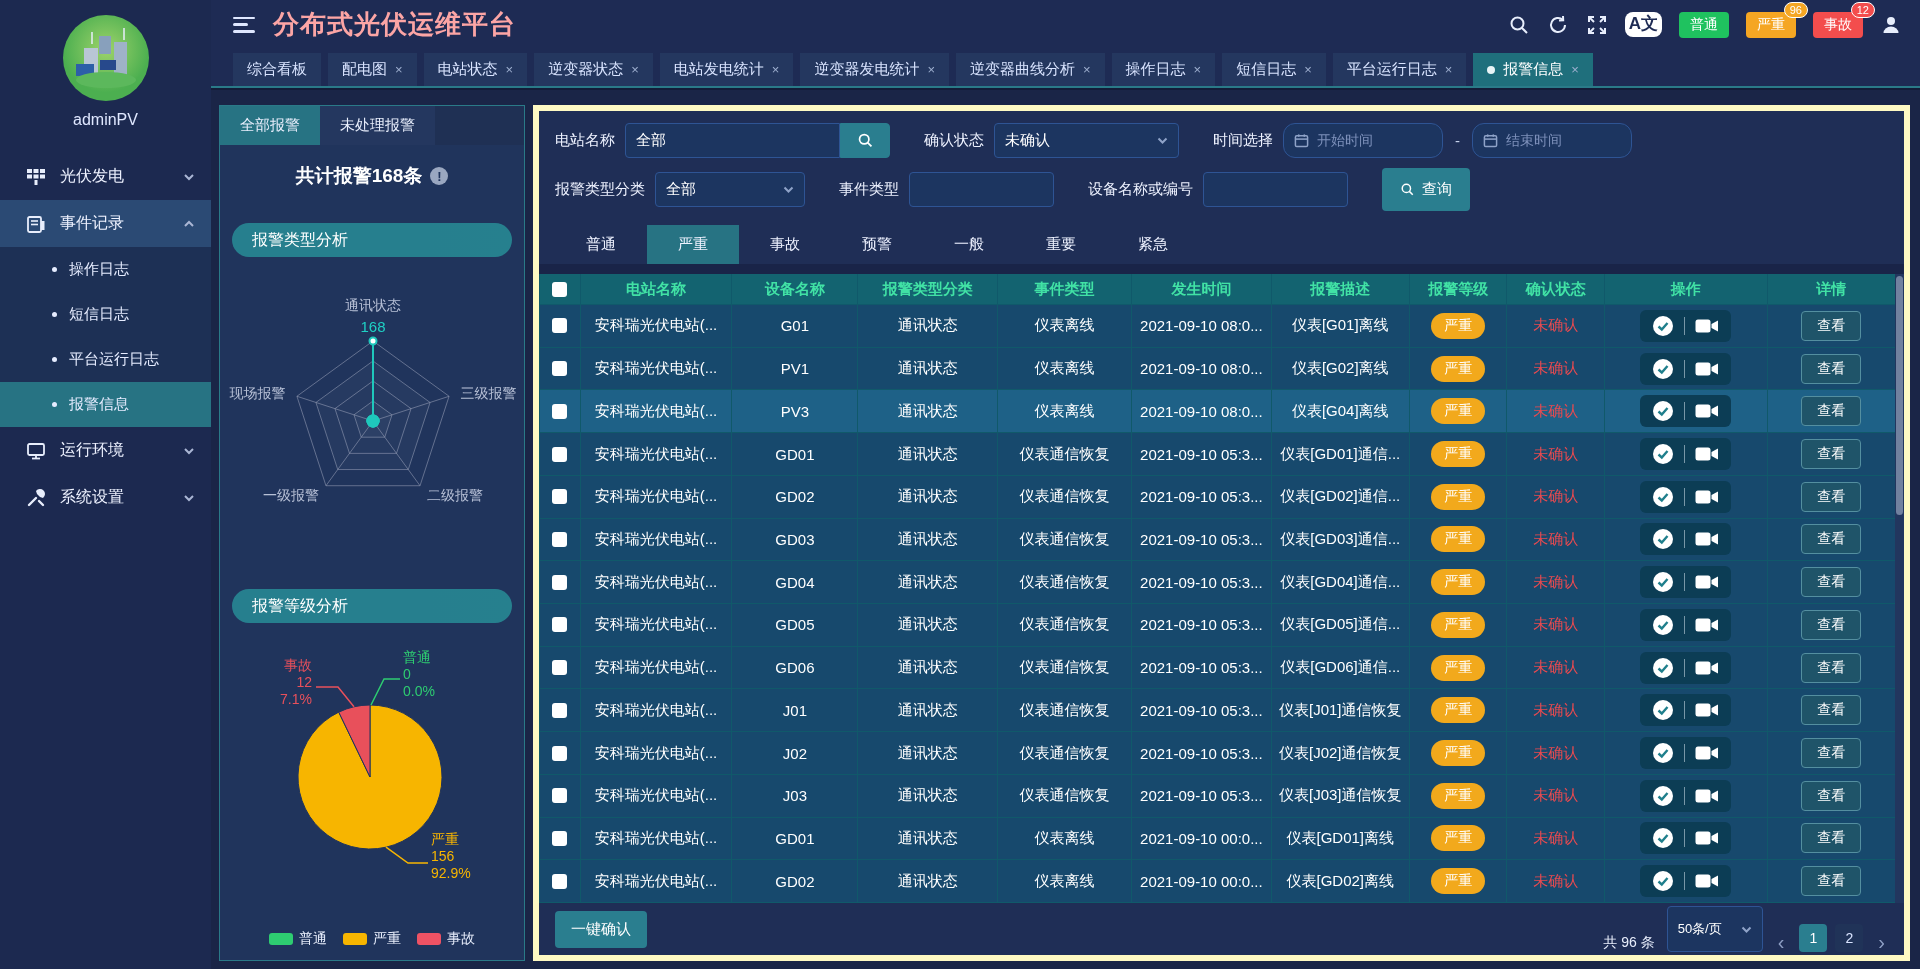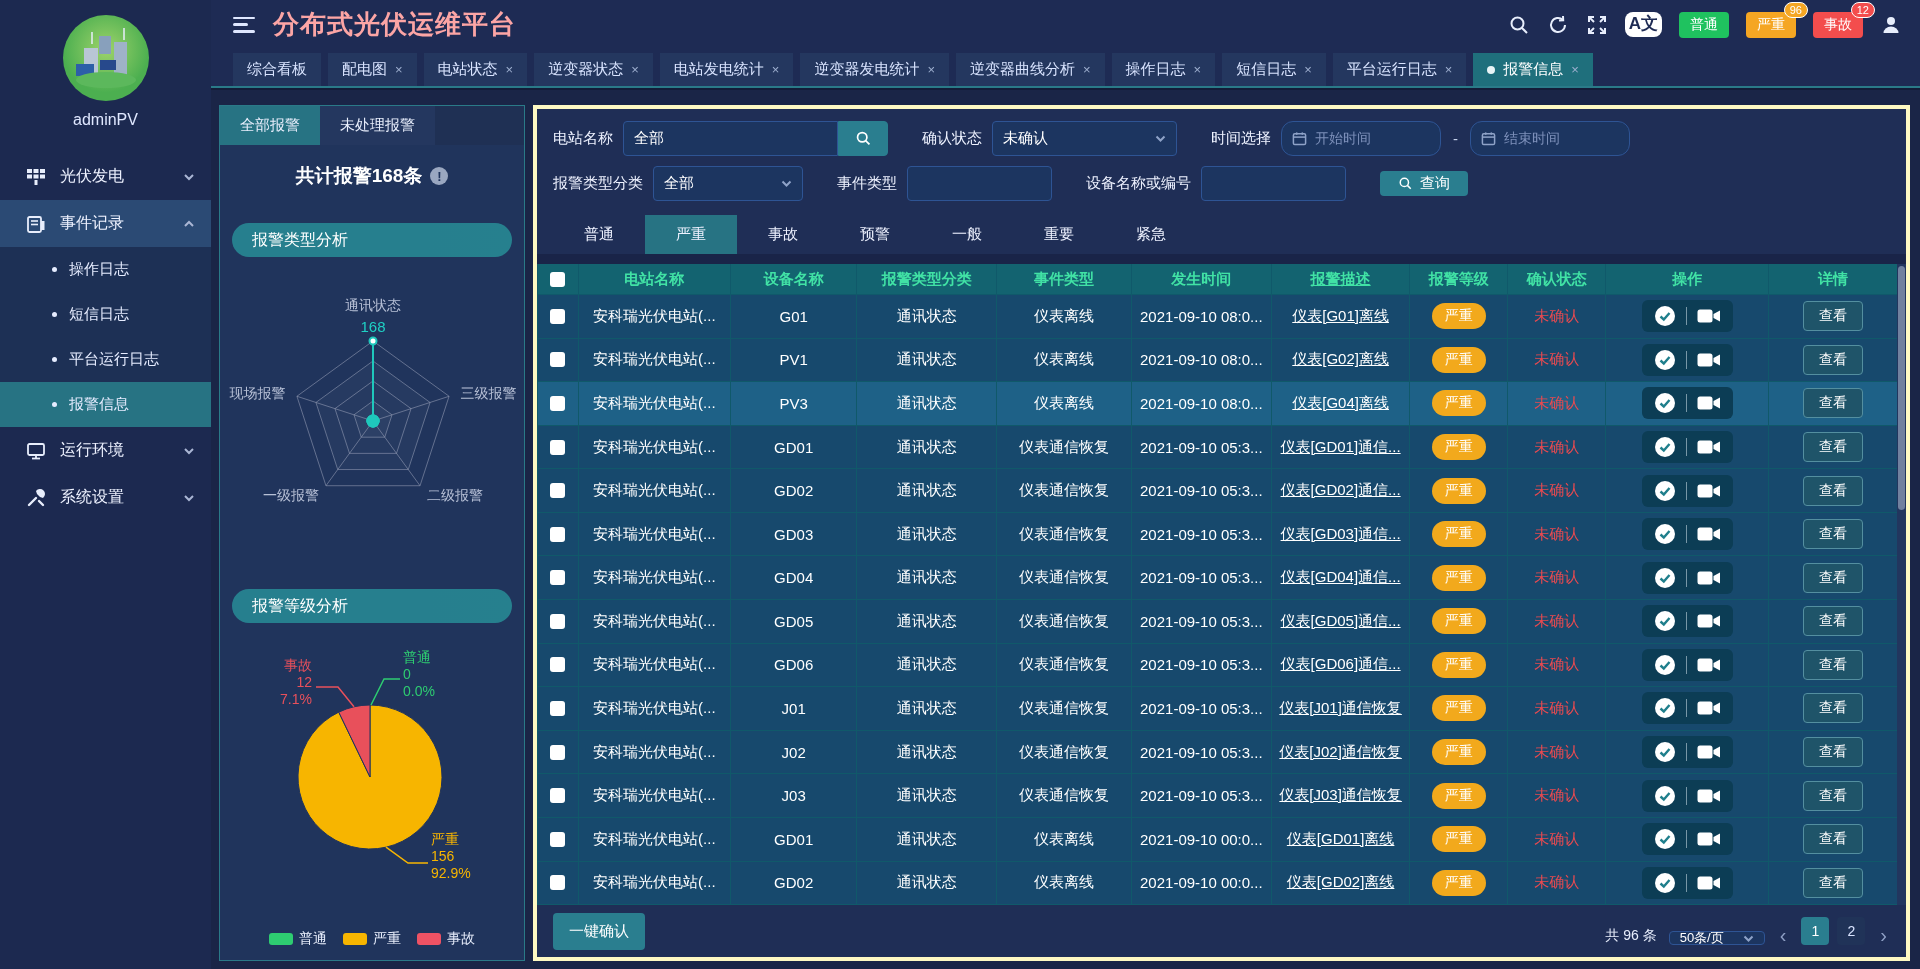--- a/index.html
+++ b/index.html
@@ -69,36 +69,36 @@
   .leader { fill:none; stroke-width:1.5; }
   .pie-label { position:absolute; font-size:14px; line-height:17px; }
   .lbl-incident { left:14px; top:30px; width:78px; text-align:right; color:#e8505b; }
   .lbl-normal  { left:183px; top:22px; color:#2ecc71; }
   .lbl-serious { left:211px; top:204px; color:#f7b500; }
   .legend-row { height:42px; flex:none; display:flex; align-items:center; justify-content:center; gap:16px; }
   .legend-item { display:flex; align-items:center; gap:6px; font-size:14px; color:#e8eefc; }
   .legend-swatch { width:24px; height:12px; border-radius:3px; }
 
   
-  .main-panel { flex:1; background:#1f2e56; border:4px solid #fef9c3; display:flex; flex-direction:column; min-width:0; }
+  .main-panel { flex:1; background:#1f2e56; border:6px solid #fef9c3; display:flex; flex-direction:column; min-width:0; }
   .filters { padding:12px 16px 2px; flex:none; }
   .frow { display:flex; align-items:center; margin-bottom:10px; gap:10px; }
   .flabel { font-size:15px; color:#eef2ff; white-space:nowrap; }
   .tinput { background:#1c3560; border:1px solid #2e5494; border-radius:4px; height:35px; color:#fff; font-size:15px; padding:0 10px; font-family:inherit; }
   .input-group { display:flex; }
   .input-group .tinput { border-radius:4px 0 0 4px; width:215px; }
   .search-attach { width:50px; height:35px; background:#2a7e8f; border:1px solid #2a7e8f; border-radius:0 4px 4px 0; display:flex; align-items:center; justify-content:center; cursor:pointer; }
   .search-attach svg { width:17px; height:17px; stroke:#fff; fill:none; stroke-width:2; }
   .select { background:#1c3560; border:1px solid #2e5494; border-radius:4px; height:35px; display:flex; align-items:center; justify-content:space-between; padding:0 10px; cursor:pointer; }
   .select .chev { width:11px; height:11px; stroke:#8fa3c8; stroke-width:2; fill:none; }
   .date-input { background:#1c3560; border:1px solid #2e5494; border-radius:12px; height:35px; width:160px; display:flex; align-items:center; gap:8px; padding:0 10px; cursor:text; }
   .date-input svg { width:15px; height:15px; stroke:#8fa3c8; fill:none; stroke-width:1.6; flex:none; }
   .date-ph { color:#7d90ba; font-size:14px; }
   .dash { color:#c6d2ec; margin:0 2px; }
-  .query-btn { background:#2a7e8f; border:none; border-radius:4px; height:25px; padding:0 18px; color:#fff; font-size:15px; display:flex; align-items:center; gap:7px; cursor:pointer; font-family:inherit; }
+  .query-btn { background:#2a7e8f; border:none; border-radius:4px; height:43px; padding:0 18px; color:#fff; font-size:15px; display:flex; align-items:center; gap:7px; cursor:pointer; font-family:inherit; }
   .query-btn svg { width:15px; height:15px; stroke:#fff; fill:none; stroke-width:2; }
   .gap-w { width:14px; flex:none; }
 
   
   .sev-tabs { display:flex; padding:2px 16px 0; flex:none; }
   .sev-tab { min-width:92px; text-align:center; padding:10px 0; font-size:15px; color:#eef2ff; cursor:pointer; }
   .sev-tab.active { background:#277383; }
   .gap-strip { height:10px; background:#192448; flex:none; margin:0 0 0 0; }
 
   
@@ -108,36 +108,36 @@
   .tbl { width:100%; height:100%; display:flex; flex-direction:column; border-left:1px solid #10596a; }
   .thead { display:flex; background:#136370; flex:none; height:31px; }
   .tc { border-right:1px solid #10596a; border-bottom:1px solid #10596a; display:flex; align-items:center; justify-content:center; overflow:hidden; white-space:nowrap; padding:0 4px; }
   .thead .tc { color:#41e2a5; font-size:15px; font-weight:bold; }
   .tbody { display:flex; flex-direction:column; flex:1; }
   .trow { display:flex; flex:1; background:#17496d; min-height:0; }
   .trow.hl { background:#1e6187; }
   .trow .tc { color:#fff; font-size:15px; }
   .c-check{width:3%; flex:none;} .c-station{width:11.2%; flex:none;} .c-device{width:9.3%; flex:none;}
   .c-type{width:10.3%; flex:none;} .c-event{width:9.9%; flex:none;} .c-time{width:10.3%; flex:none;}
-  .c-desc{width:10.2%; flex:none;text-decoration:underline;} .c-level{width:7.2%; flex:none;} .c-status{width:7.2%; flex:none;}
+  .c-desc{width:10.2%; flex:none;} .c-level{width:7.2%; flex:none;} .c-status{width:7.2%; flex:none;}
   .c-op{width:12%; flex:none;} .c-detail{width:9.4%; flex:none; border-right:none;}
   .cb { width:15px; height:15px; background:#fff; border-radius:3px; cursor:pointer; }
   .badge-level { background:#f2a91c; color:#fff; border-radius:13px; padding:4px 13px; font-size:14px; }
   .status-txt { color:#e84a50; font-size:15px; }
   .op-group { background:#0c3d55; border-radius:6px; padding:5px 12px; display:inline-flex; align-items:center; gap:10px; }
   .op-btn { cursor:pointer; display:flex; align-items:center; }
   .op-div { width:1px; height:18px; background:rgba(210,225,235,.55); }
   .view-btn { background:#1f5469; border:1px solid #548fa0; border-radius:4px; color:#fff; font-size:14px; padding:5px 15px; cursor:pointer; font-family:inherit; }
 
   
   .tfooter { height:52px; flex:none; display:flex; align-items:center; padding:0 16px; }
   .confirm-all-btn { background:#2a7e8f; border:none; border-radius:4px; color:#fff; font-size:15px; padding:9px 16px; cursor:pointer; font-family:inherit; }
   .pager { margin-left:auto; display:flex; align-items:flex-end; gap:12px; }
   .total-count { color:#e8eefc; font-size:14px; }
-  .pagesize-select { height:14px; min-width:96px; font-size:13px; }
+  .pagesize-select { height:46px; min-width:96px; font-size:13px; }
   .pg-chev { color:#8fa0c5; font-size:20px; cursor:pointer; padding:0 3px; line-height:1; }
   .page-num { width:28px; height:28px; border-radius:4px; background:#203358; display:flex; align-items:center; justify-content:center; font-size:14px; color:#d9e4ff; cursor:pointer; }
   .page-num.active { background:#2a7e8f; color:#fff; }
   .select-value { color:#fff; font-size:15px; }
   .pagesize-select .select-value { font-size:13px; }
 </style>
 </head>
 <body>
 
 <div class="sidebar">

